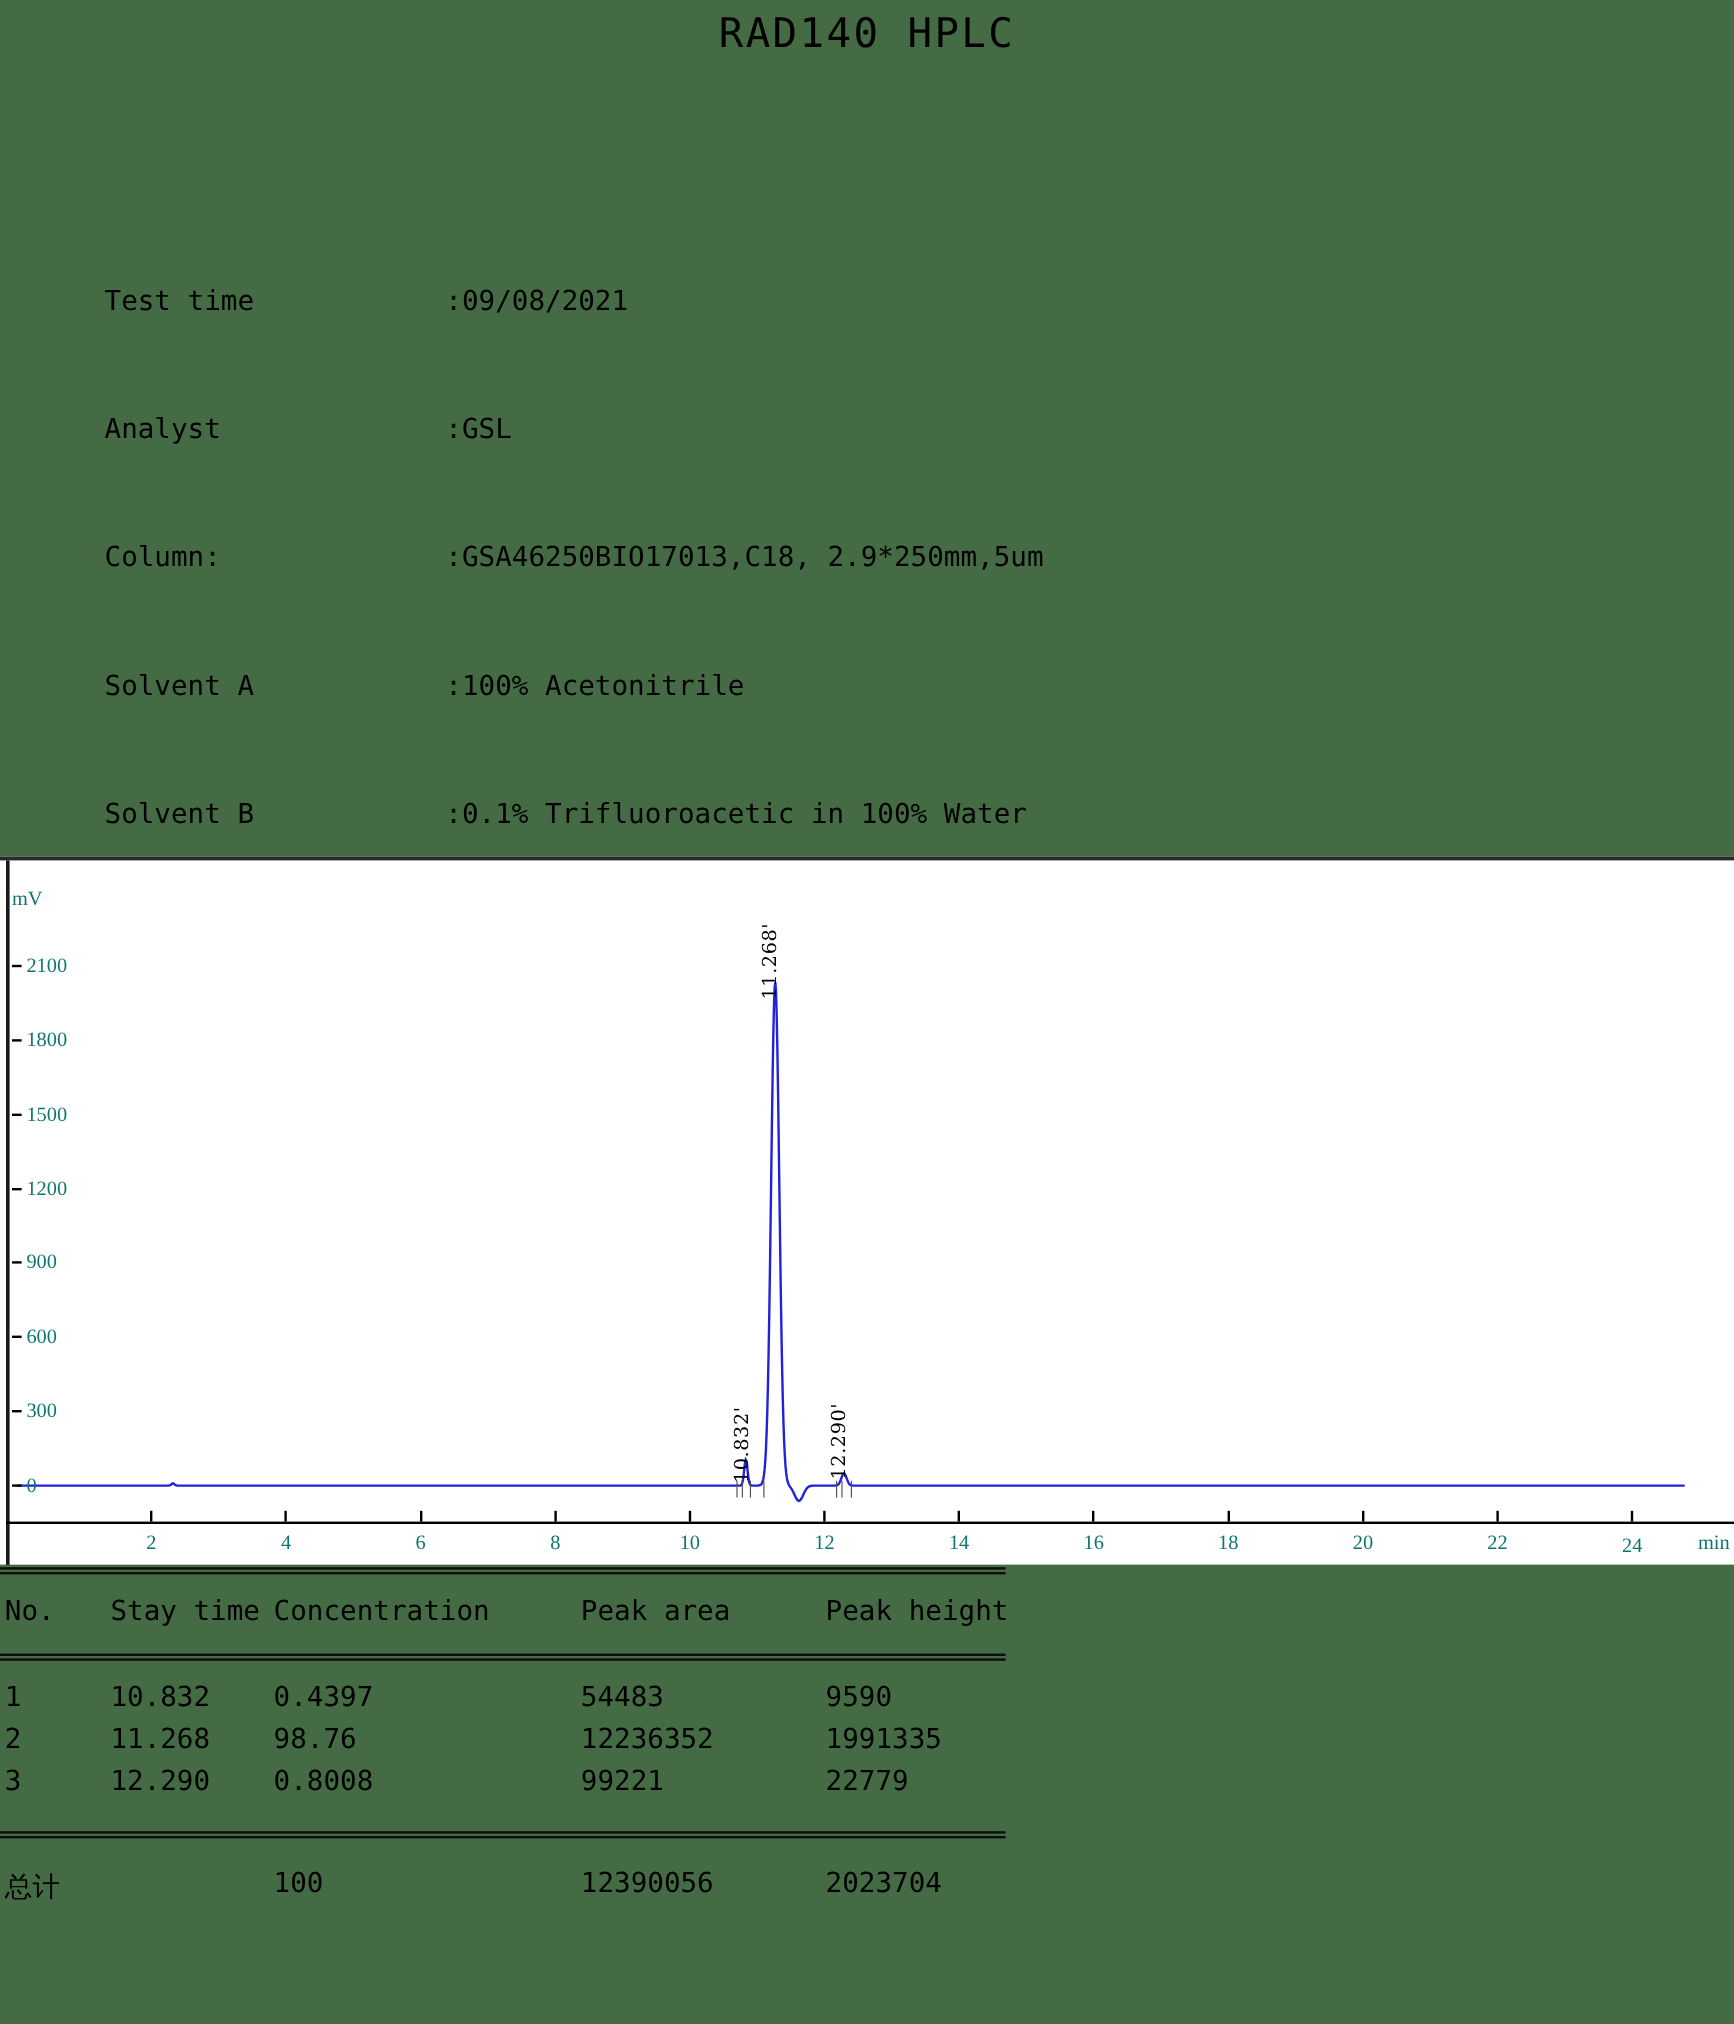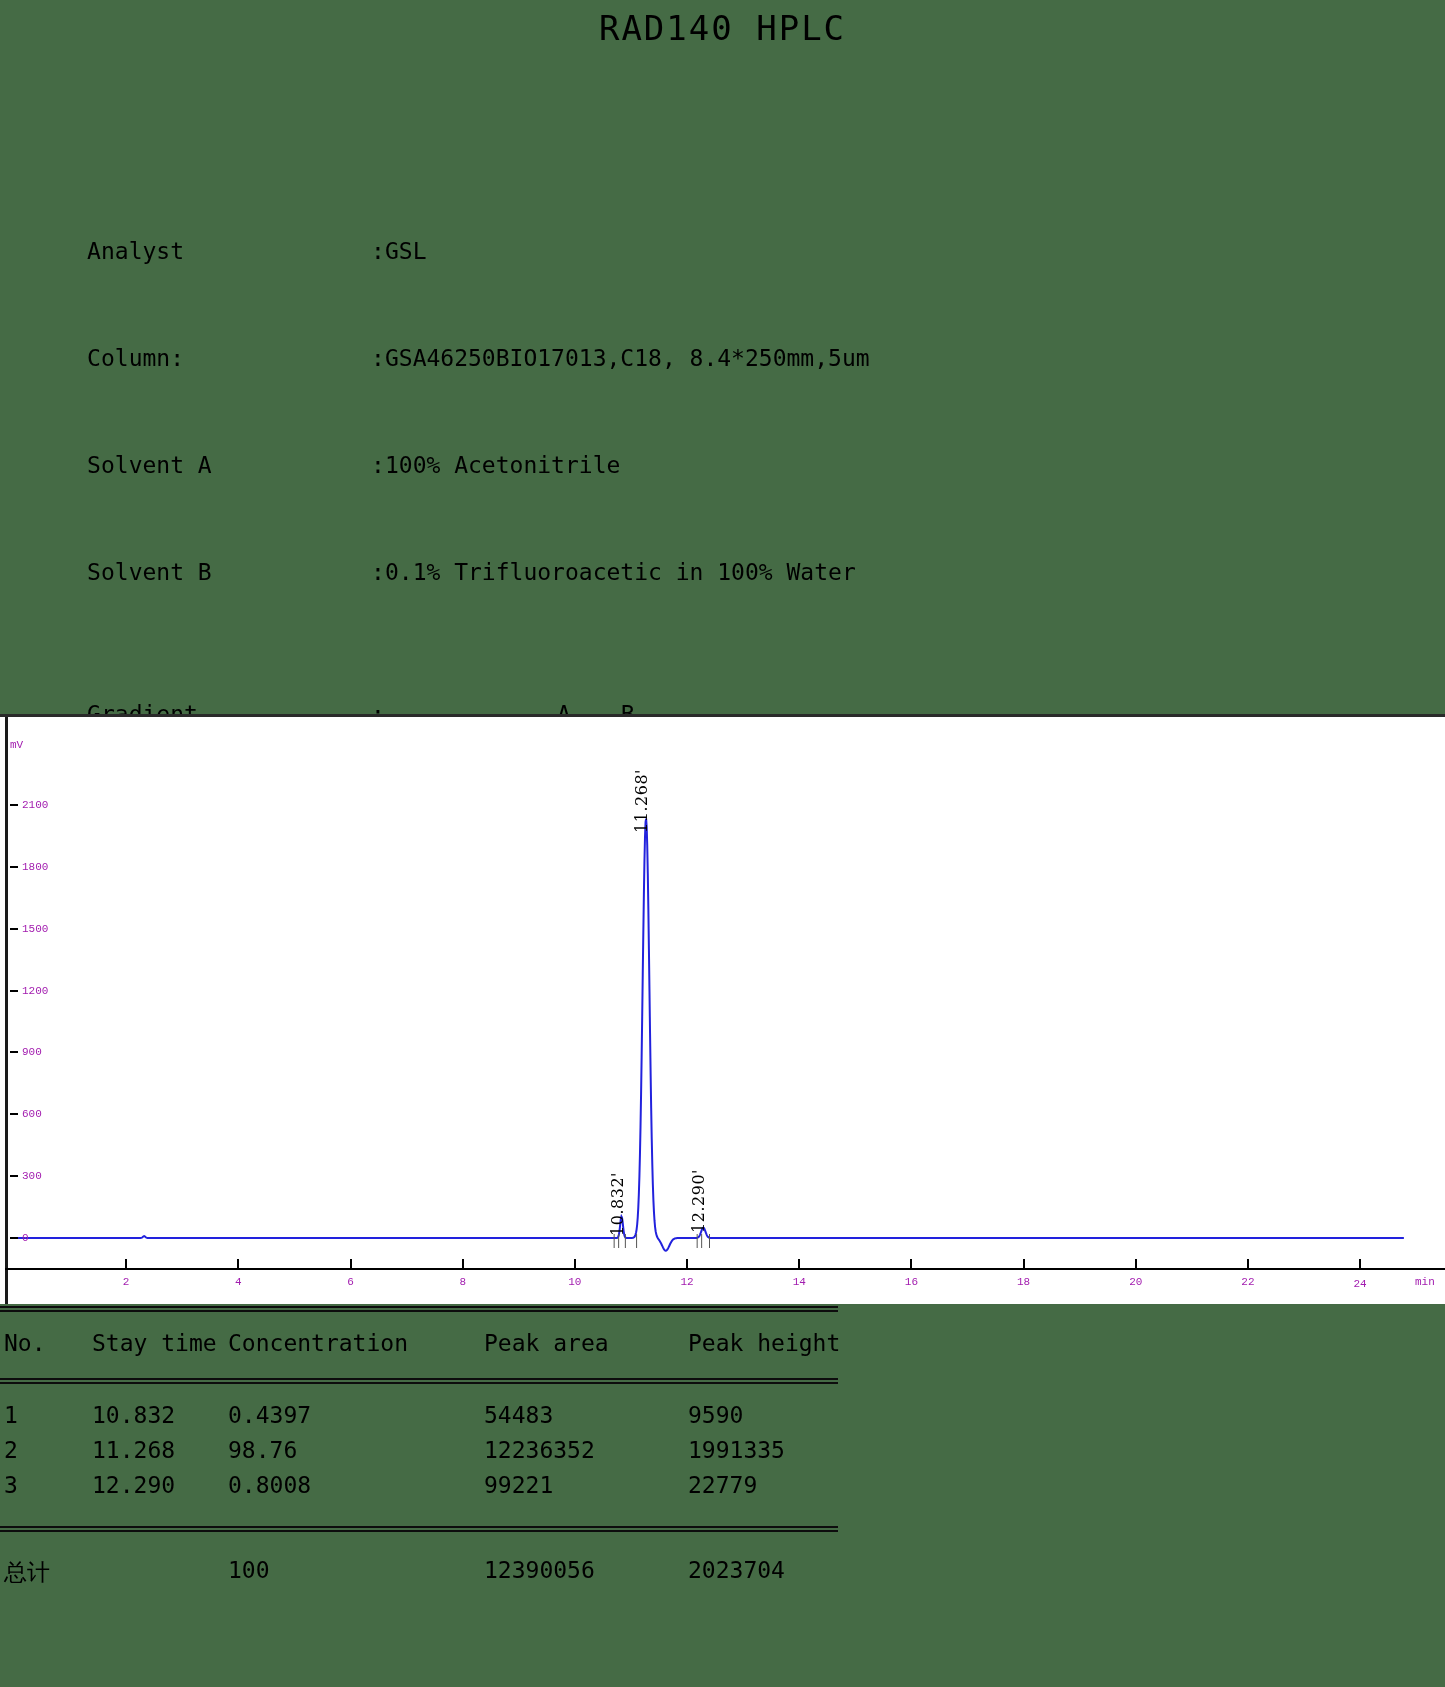--- a/index.html
+++ b/index.html
@@ -64,23 +64,23 @@
     box-sizing: border-box;
   }
   #plot-left-rule {
     position: absolute;
     left: 5px; top: 0;
     width: 3px; height: 590px;
     background: #1a1a1a;
   }
   .axis-text {
     position: absolute;
-    font-family: Liberation Mono, monospace;
-    font-size: 11px;
-    color: #a21caf;
+    font-family: Liberation Serif, serif;
+    font-size: 17px;
+    color: #0f766e;
     white-space: nowrap;
   }
   .y-tick-label { left: 22px; transform: translateY(-50%); }
   .y-tick-mark {
     position: absolute;
     left: 10px;
     width: 8px; height: 2px;
     background: #000;
   }
   .peak-label {
@@ -127,24 +127,27 @@
 </style>
 </head>
 <body>
 
 <div id="report-header">
   <div id="page-title">RAD140 HPLC</div>
 
   <div class="meta-table">
 
     <span class="meta-row">
+      <span class="meta-label">Test time</span><span class="meta-value">:09/08/2021</span>
+    </span>
+    <span class="meta-row">
       <span class="meta-label">Analyst</span><span class="meta-value">:GSL</span>
     </span>
     <span class="meta-row">
-      <span class="meta-label">Column:</span><span class="meta-value">:GSA46250BIO17013,C18, 8.4*250mm,5um</span>
+      <span class="meta-label">Column:</span><span class="meta-value">:GSA46250BIO17013,C18, 2.9*250mm,5um</span>
     </span>
     <span class="meta-row">
       <span class="meta-label">Solvent A</span><span class="meta-value">:100% Acetonitrile</span>
     </span>
     <span class="meta-row">
       <span class="meta-label">Solvent B</span><span class="meta-value">:0.1% Trifluoroacetic in 100% Water</span>
     </span>
 
     <span class="meta-row">
       <span class="grad-head">Gradient</span><span>:</span><span style="display:inline-block;width:172px;"></span><span>A</span><span style="display:inline-block;width:50px;"></span><span>B</span>

